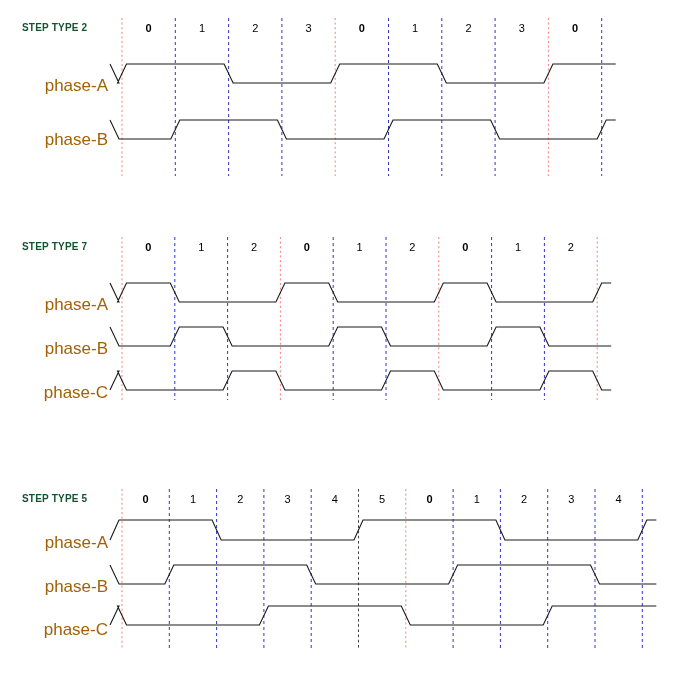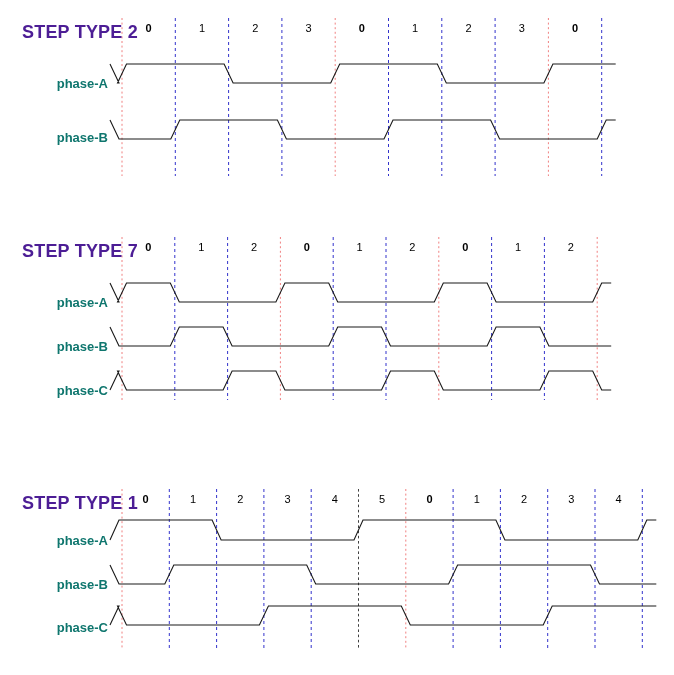--- a/index.html
+++ b/index.html
@@ -6,31 +6,31 @@
   body{
     width:674px;height:675px;
     background:#ffffff;
     font-family:"Liberation Sans", sans-serif;
     overflow:hidden;
     position:relative;
   }
   .diagram{position:absolute;left:0;top:0;width:674px;height:675px;}
   .block-title{
     position:absolute;
-    font-size:18px;
+    font-size:10px;
     font-weight:bold;
-    color:#4c1d95;
+    color:#14532d;
     letter-spacing:0.2px;
     white-space:nowrap;
   }
   .sig-label{
     position:absolute;
-    font-size:13px;
-    font-weight:bold;
-    color:#0f766e;
+    font-size:17px;
+    font-weight:normal;
+    color:#a16207;
     text-align:right;
     white-space:nowrap;
   }
   .step-num{
     position:absolute;
     font-size:11px;
     color:#000000;
     text-align:center;
     white-space:nowrap;
     transform:translateX(-50%);
@@ -107,21 +107,21 @@
       <div class="step-num" style="left: 254px; top: 241px;">2</div>
       <div class="step-num bold" style="left: 306.8px; top: 241px;">0</div>
       <div class="step-num" style="left: 359.6px; top: 241px;">1</div>
       <div class="step-num" style="left: 412.4px; top: 241px;">2</div>
       <div class="step-num bold" style="left: 465.2px; top: 241px;">0</div>
       <div class="step-num" style="left: 518px; top: 241px;">1</div>
       <div class="step-num" style="left: 570.8px; top: 241px;">2</div>
       <div class="sig-label" style="left: 28px; width: 80px; top: 295px;">phase-A</div>
       <div class="sig-label" style="left: 28px; width: 80px; top: 339px;">phase-B</div>
       <div class="sig-label" style="left: 28px; width: 80px; top: 383px;">phase-C</div>
-      <div class="block-title" style="left: 22px; top: 493px;">STEP TYPE 1</div>
+      <div class="block-title" style="left: 22px; top: 493px;">STEP TYPE 5</div>
       <div class="step-num bold" style="left: 145.65px; top: 493px;">0</div>
       <div class="step-num" style="left: 192.95px; top: 493px;">1</div>
       <div class="step-num" style="left: 240.25px; top: 493px;">2</div>
       <div class="step-num" style="left: 287.55px; top: 493px;">3</div>
       <div class="step-num" style="left: 334.85px; top: 493px;">4</div>
       <div class="step-num" style="left: 382.15px; top: 493px;">5</div>
       <div class="step-num bold" style="left: 429.45px; top: 493px;">0</div>
       <div class="step-num" style="left: 476.75px; top: 493px;">1</div>
       <div class="step-num" style="left: 524.05px; top: 493px;">2</div>
       <div class="step-num" style="left: 571.35px; top: 493px;">3</div>

